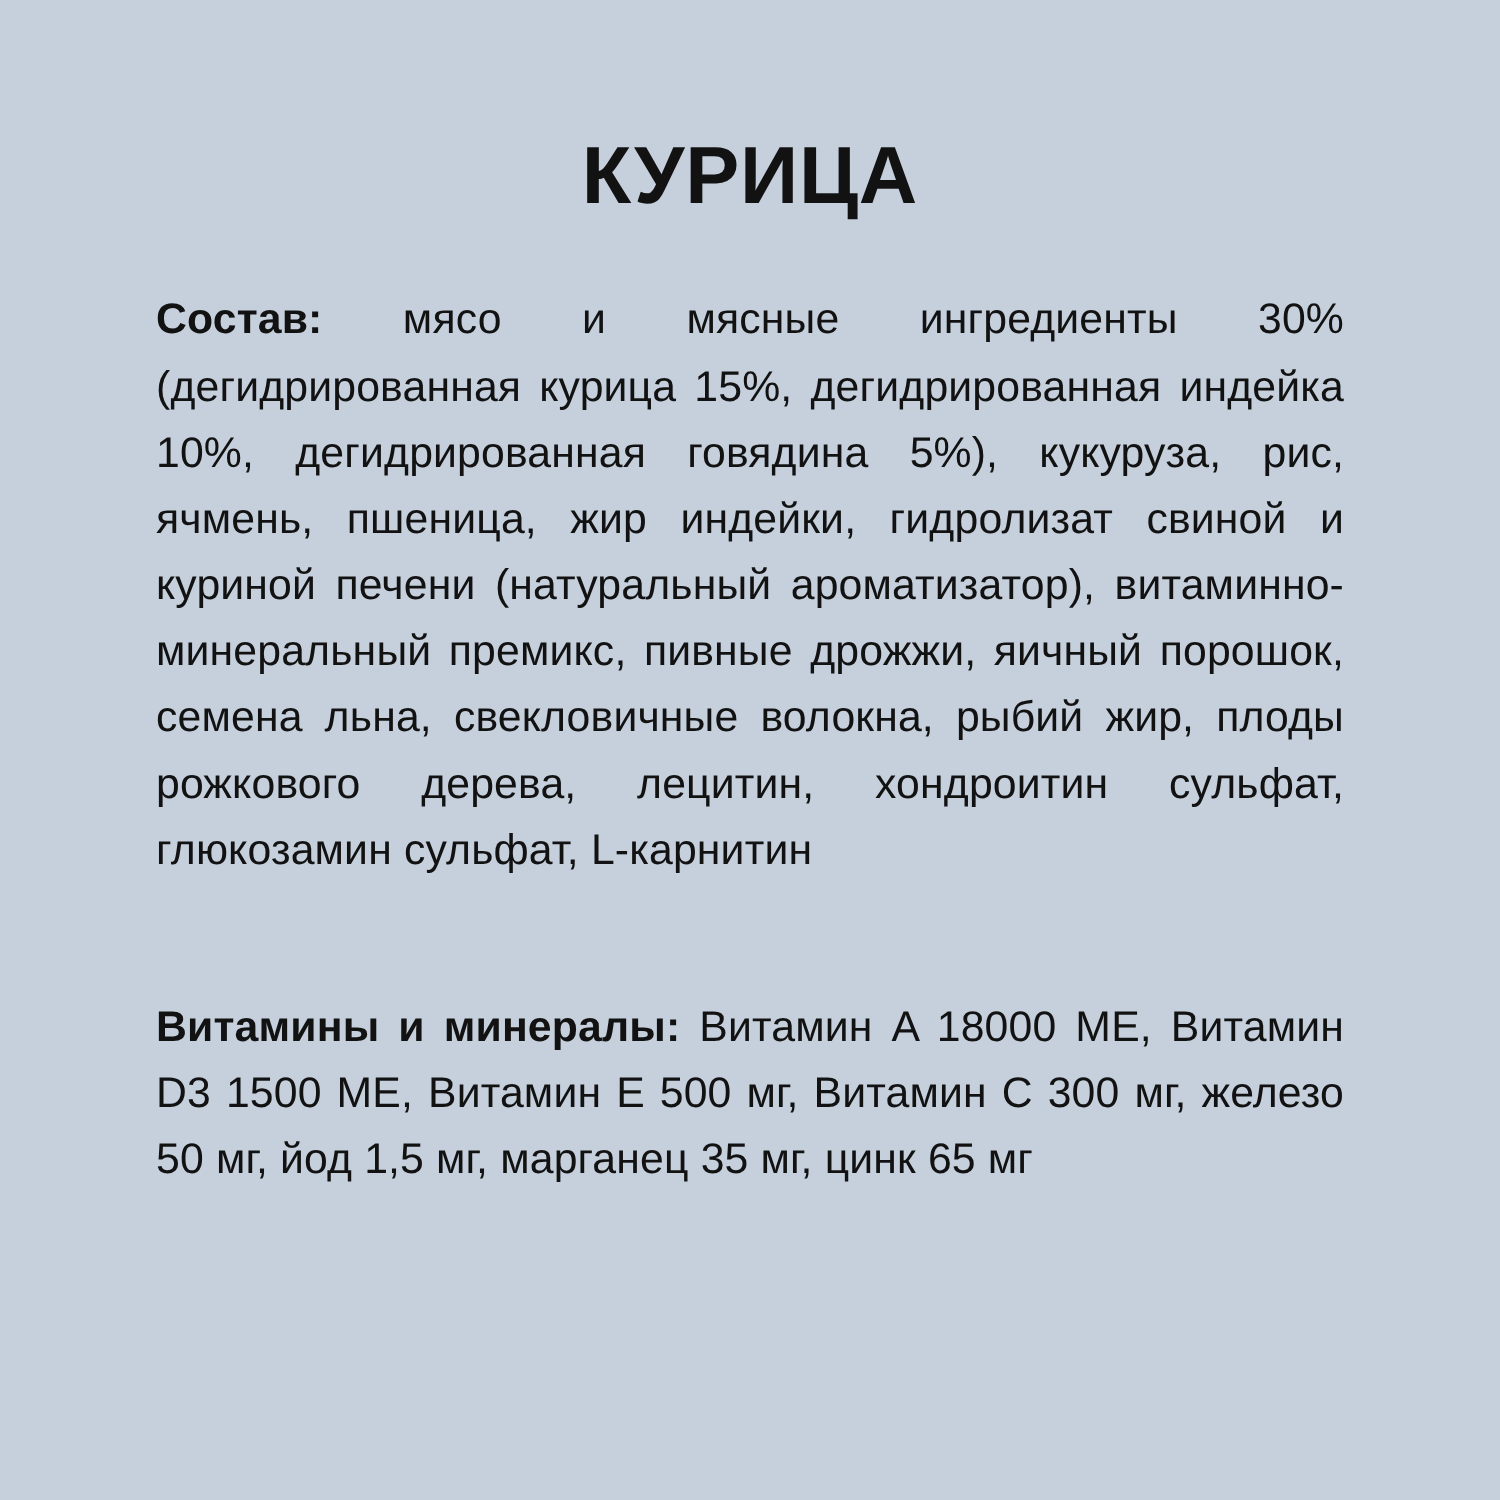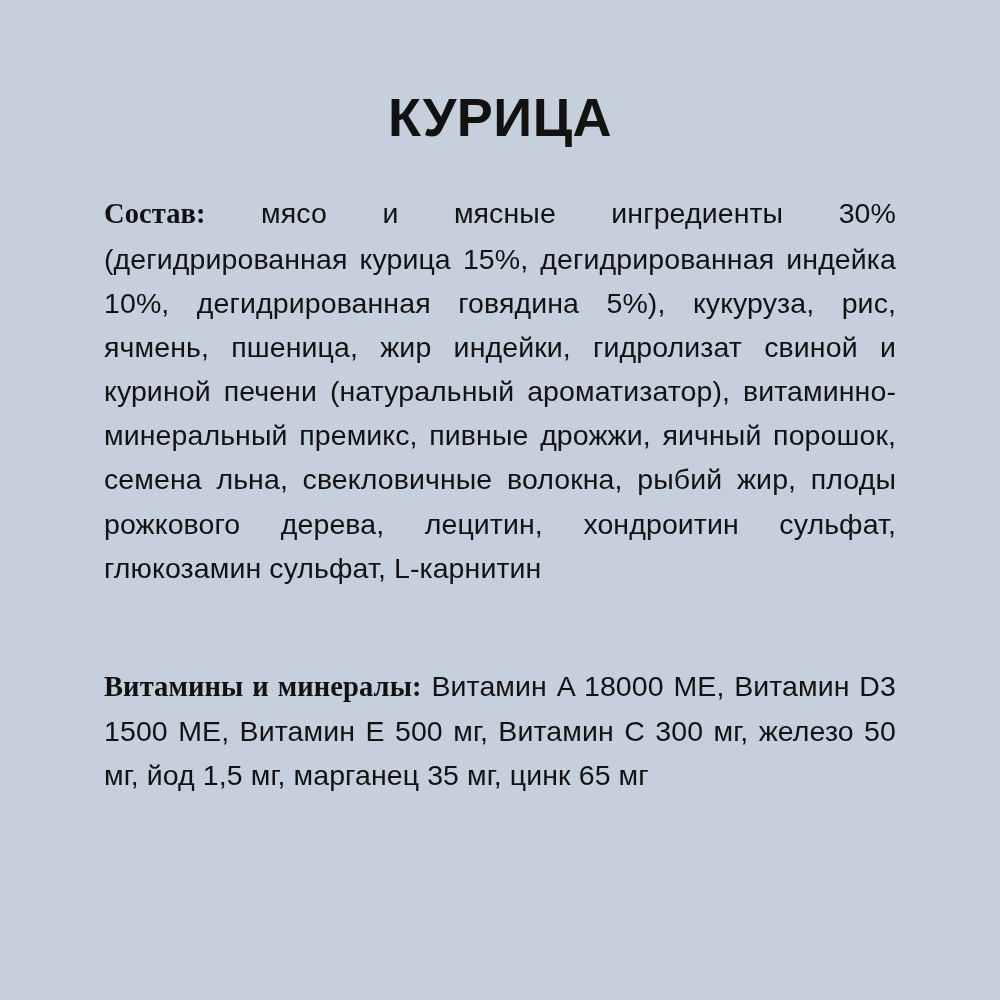--- a/index.html
+++ b/index.html
@@ -30,21 +30,20 @@
   }
   .section {
     font-size: 28.5px;
     line-height: 1.55;
     text-align: justify;
     margin: 0;
     letter-spacing: 0.1px;
   }
   .section .label {
     font-weight: 700;
-    font-family: Liberation Serif, serif;
   }
   .sec-0 { margin-bottom: 74px; }
   .sec-1 { margin-bottom: 72px; }
   .sec-2 { margin-bottom: 70px; }
 </style>
 </head>
 <body>
 
 <div class="page">
 

